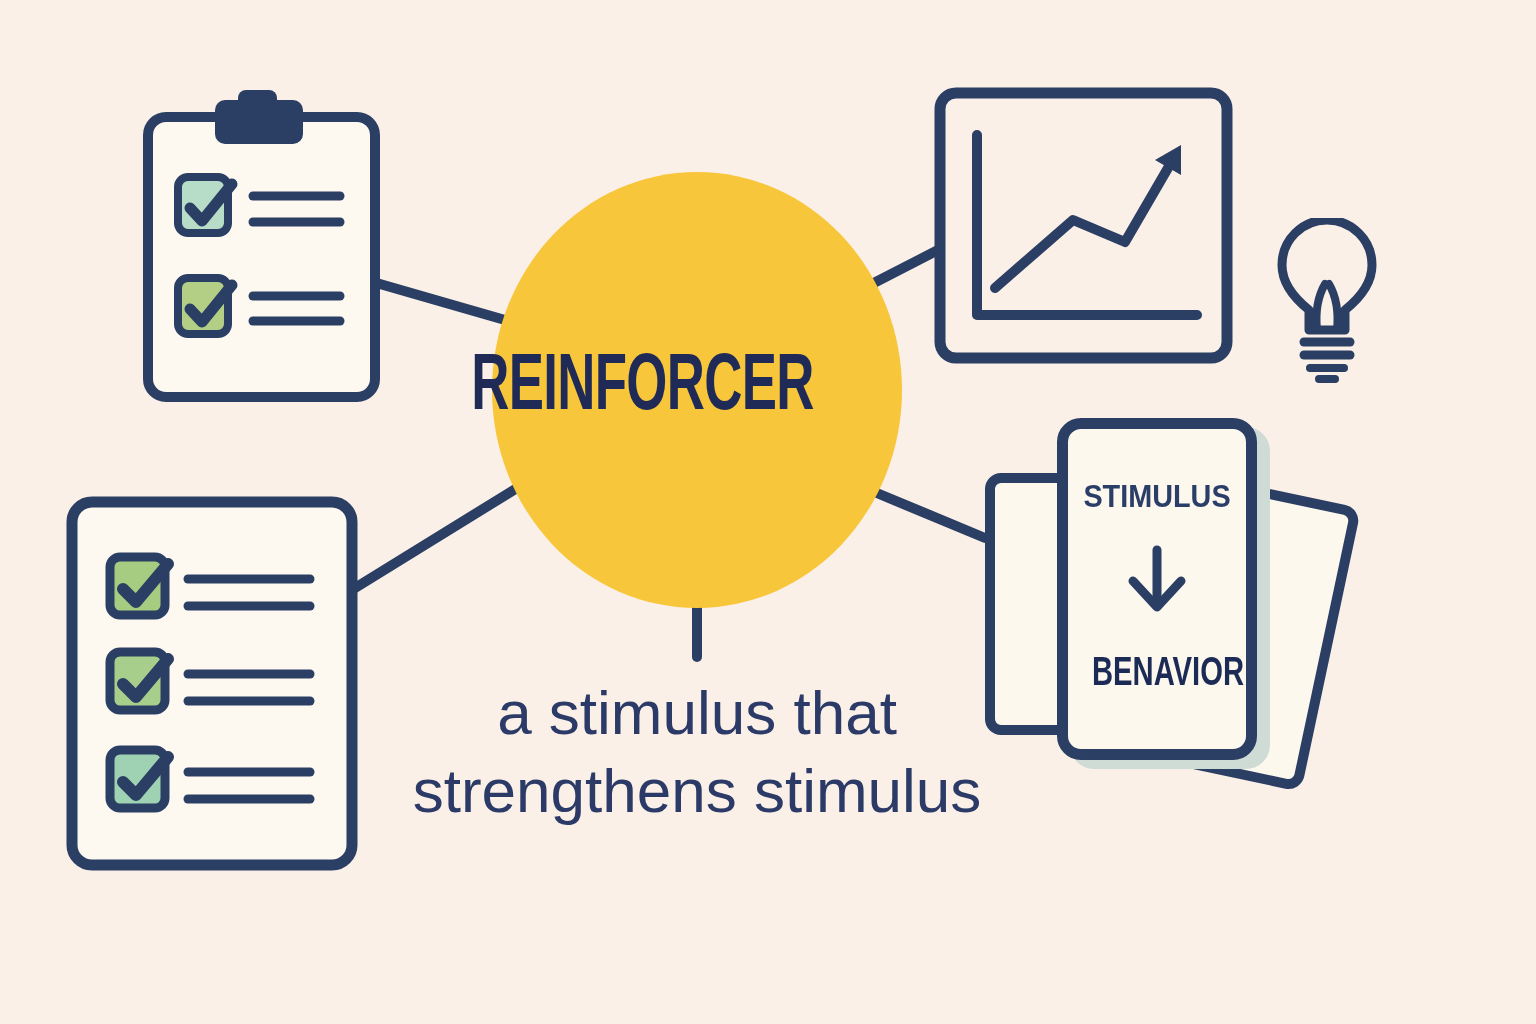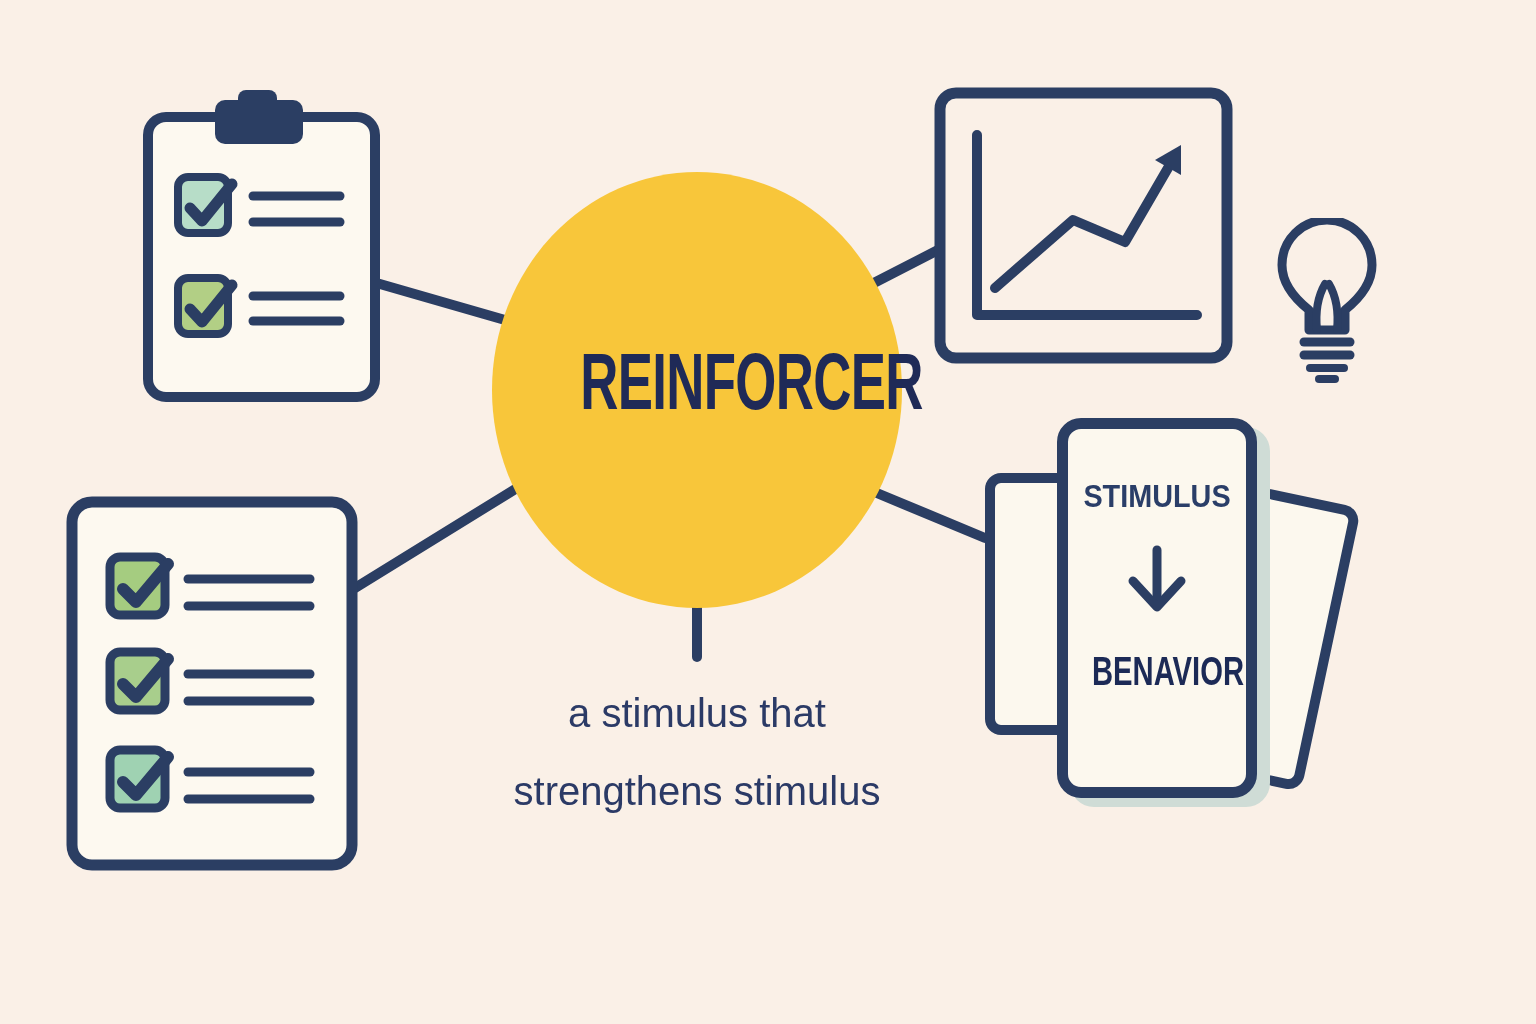--- a/index.html
+++ b/index.html
@@ -16,50 +16,50 @@
 
   
   #connectors { left: 0; top: 0; }
 
   
   .center-node {
     left: 492px; top: 172px;
     width: 410px; height: 436px;
     background: #F8C63A;
     border-radius: 50%;
-    display: flex; align-items: center; justify-content: flex-start;
+    display: flex; align-items: center; justify-content: flex-end;
   }
   .center-node .label {
     font-size: 80px; font-weight: bold;
     color: #1F2A57;
     letter-spacing: -1px;
     white-space: nowrap;
     transform: scaleX(0.66) translateY(-8px);
   }
 
   
   .caption {
     left: 697px; top: 674px;
     transform: translateX(-50%);
     text-align: center;
-    font-size: 40px; line-height: 78px;
+    font-size: 62px; line-height: 78px;
     color: #2B3A66;
     white-space: nowrap;
   }
 
   
   .card {
     background: #FCF8EE;
     border: 10px solid #2B3E63;
     border-radius: 16px;
   }
   .card-back-left  { left: 985px;  top: 473px; width: 180px; height: 262px; }
   .card-back-right { left: 1158px; top: 487px; width: 175px; height: 290px; transform: rotate(12deg); }
   .card-front {
-    left: 1057px; top: 418px; width: 200px; height: 380px;
+    left: 1057px; top: 418px; width: 200px; height: 342px;
     border-width: 11px; border-radius: 24px;
     box-shadow: 13px 9px 0 #CFDCD6;
   }
   .card-front .stimulus {
     position: absolute; top: 49px; left: 0; width: 100%;
     text-align: center; font-size: 32px; line-height: 36px; font-weight: 700;
     color: #2A3E68; transform: scaleX(0.9);
   }
   .card-front .benavior {
     position: absolute; top: 224px; left: 0; width: 100%;

